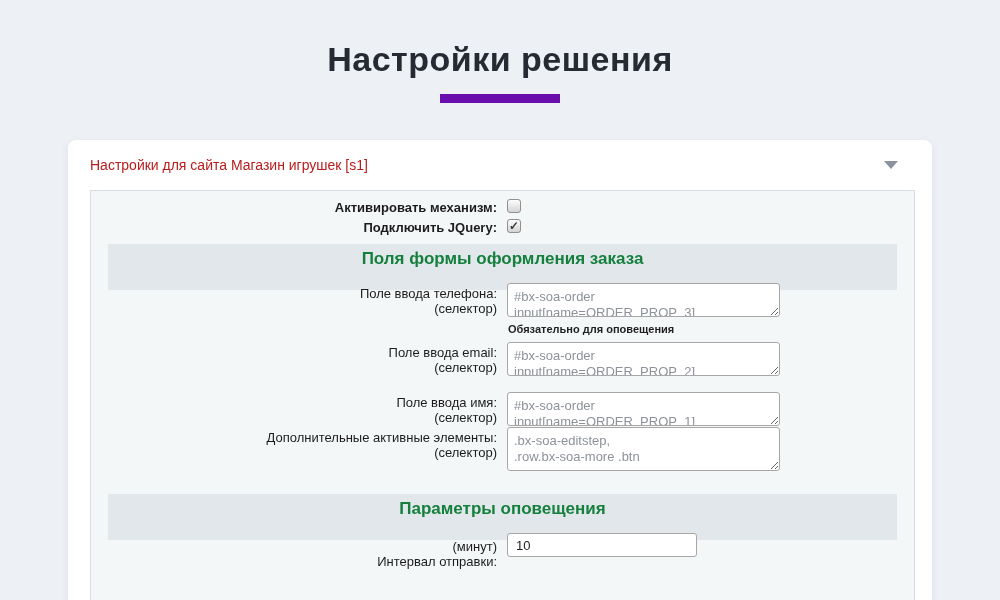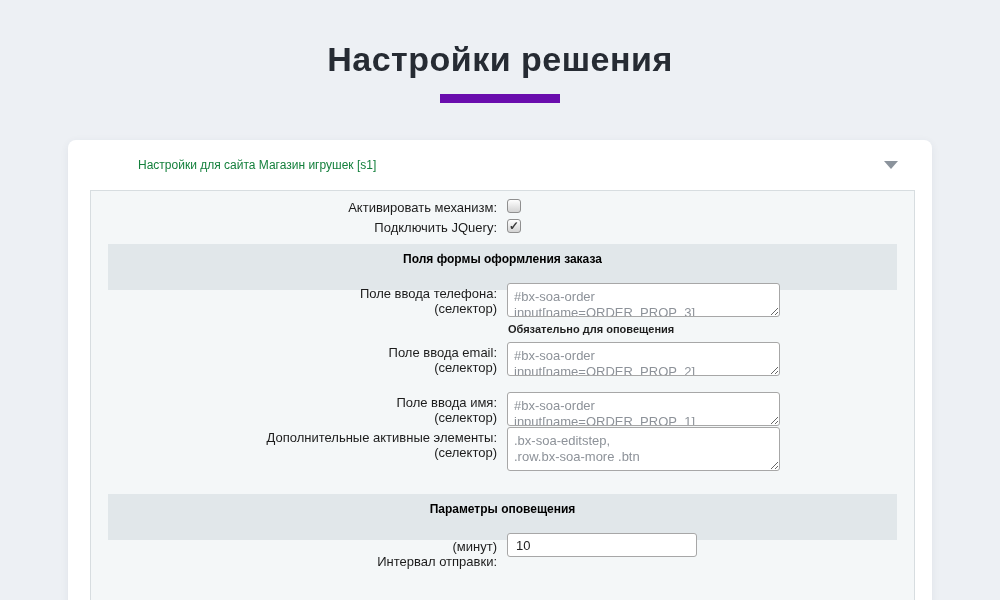--- a/index.html
+++ b/index.html
@@ -33,23 +33,22 @@
     position:absolute;
     left:0; top:0; right:0;
     height:50px;
     display:flex;
     align-items:center;
     justify-content:space-between;
     padding:0 22px 0 22px;
     cursor:pointer;
   }
   .card-title {
-    font-size:12px;
-    color:#15803d;
-    margin-left:48px;
+    font-size:14px;
+    color:#b91c1c;
   }
   .chevron {
     width:0; height:0;
     border-left:7px solid transparent;
     border-right:7px solid transparent;
     border-top:8px solid #8b939c;
     margin-right:12px;
   }
   .panel {
     position:absolute;
@@ -67,21 +66,21 @@
   }
   .flabel {
     width:406px;
     margin-right:10px;
     text-align:right;
     font-size:13px;
     line-height:15px;
     color:#1c1c1c;
     flex:none;
   }
-  .toggle-row .flabel { padding-top:1px; }
+  .toggle-row .flabel { padding-top:1px;font-weight:bold; }
   .field-row .flabel { padding-top:3px; }
   .checkbox {
     width:14px; height:14px;
     border:1px solid #8f8f8f;
     border-radius:3px;
     background:linear-gradient(#fefefe, #d3d3d3);
     display:flex;
     align-items:center;
     justify-content:center;
     cursor:pointer;
@@ -94,23 +93,23 @@
     color:#3a3a3a;
     margin-top:-1px;
   }
   .band {
     position:absolute;
     left:17px; right:17px;
     height:46px;
     background:#e1e7ea;
     text-align:center;
     line-height:30px;
-    font-size:12px;
-    font-weight:bold;
-    color:#000000;
+    font-size:17px;
+    font-weight:bold;
+    color:#15803d;
   }
   textarea.sel {
     width:273px; height:34px;
     border:1px solid #a7a7a7;
     border-radius:3px;
     background:#ffffff;
     font-family:"Liberation Sans", sans-serif;
     font-size:13px;
     line-height:16px;
     color:#8d9299;

